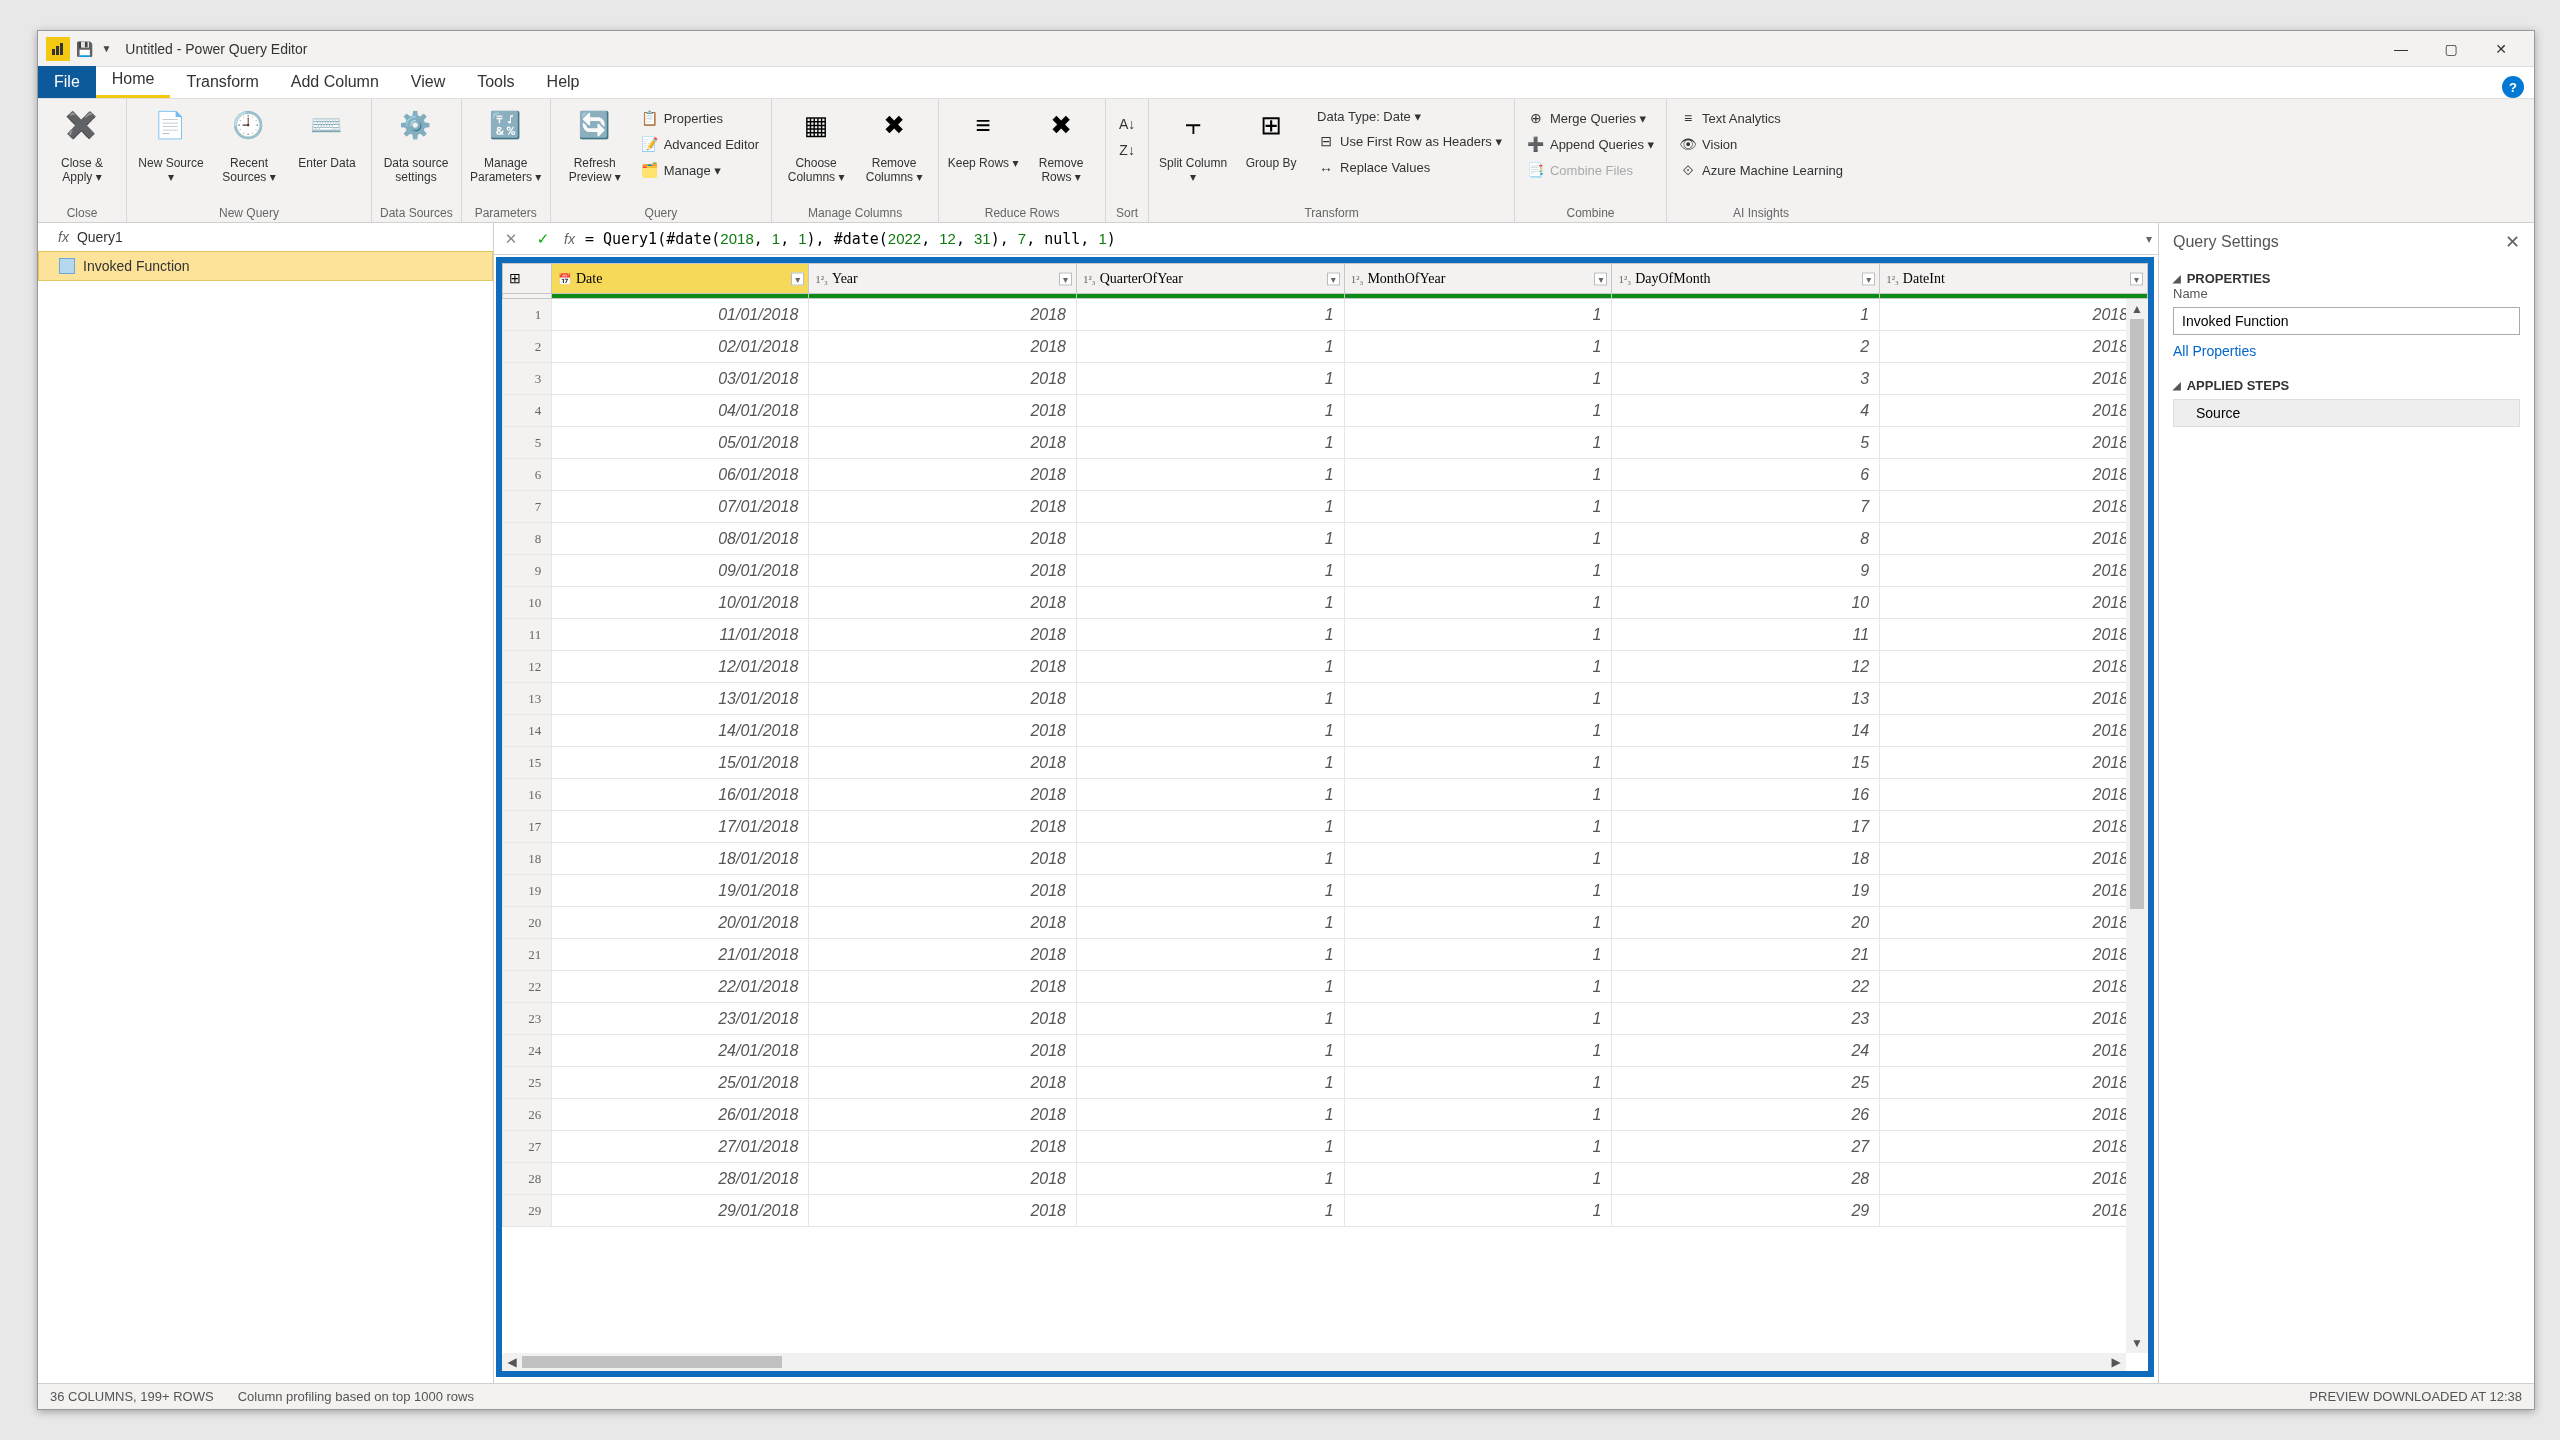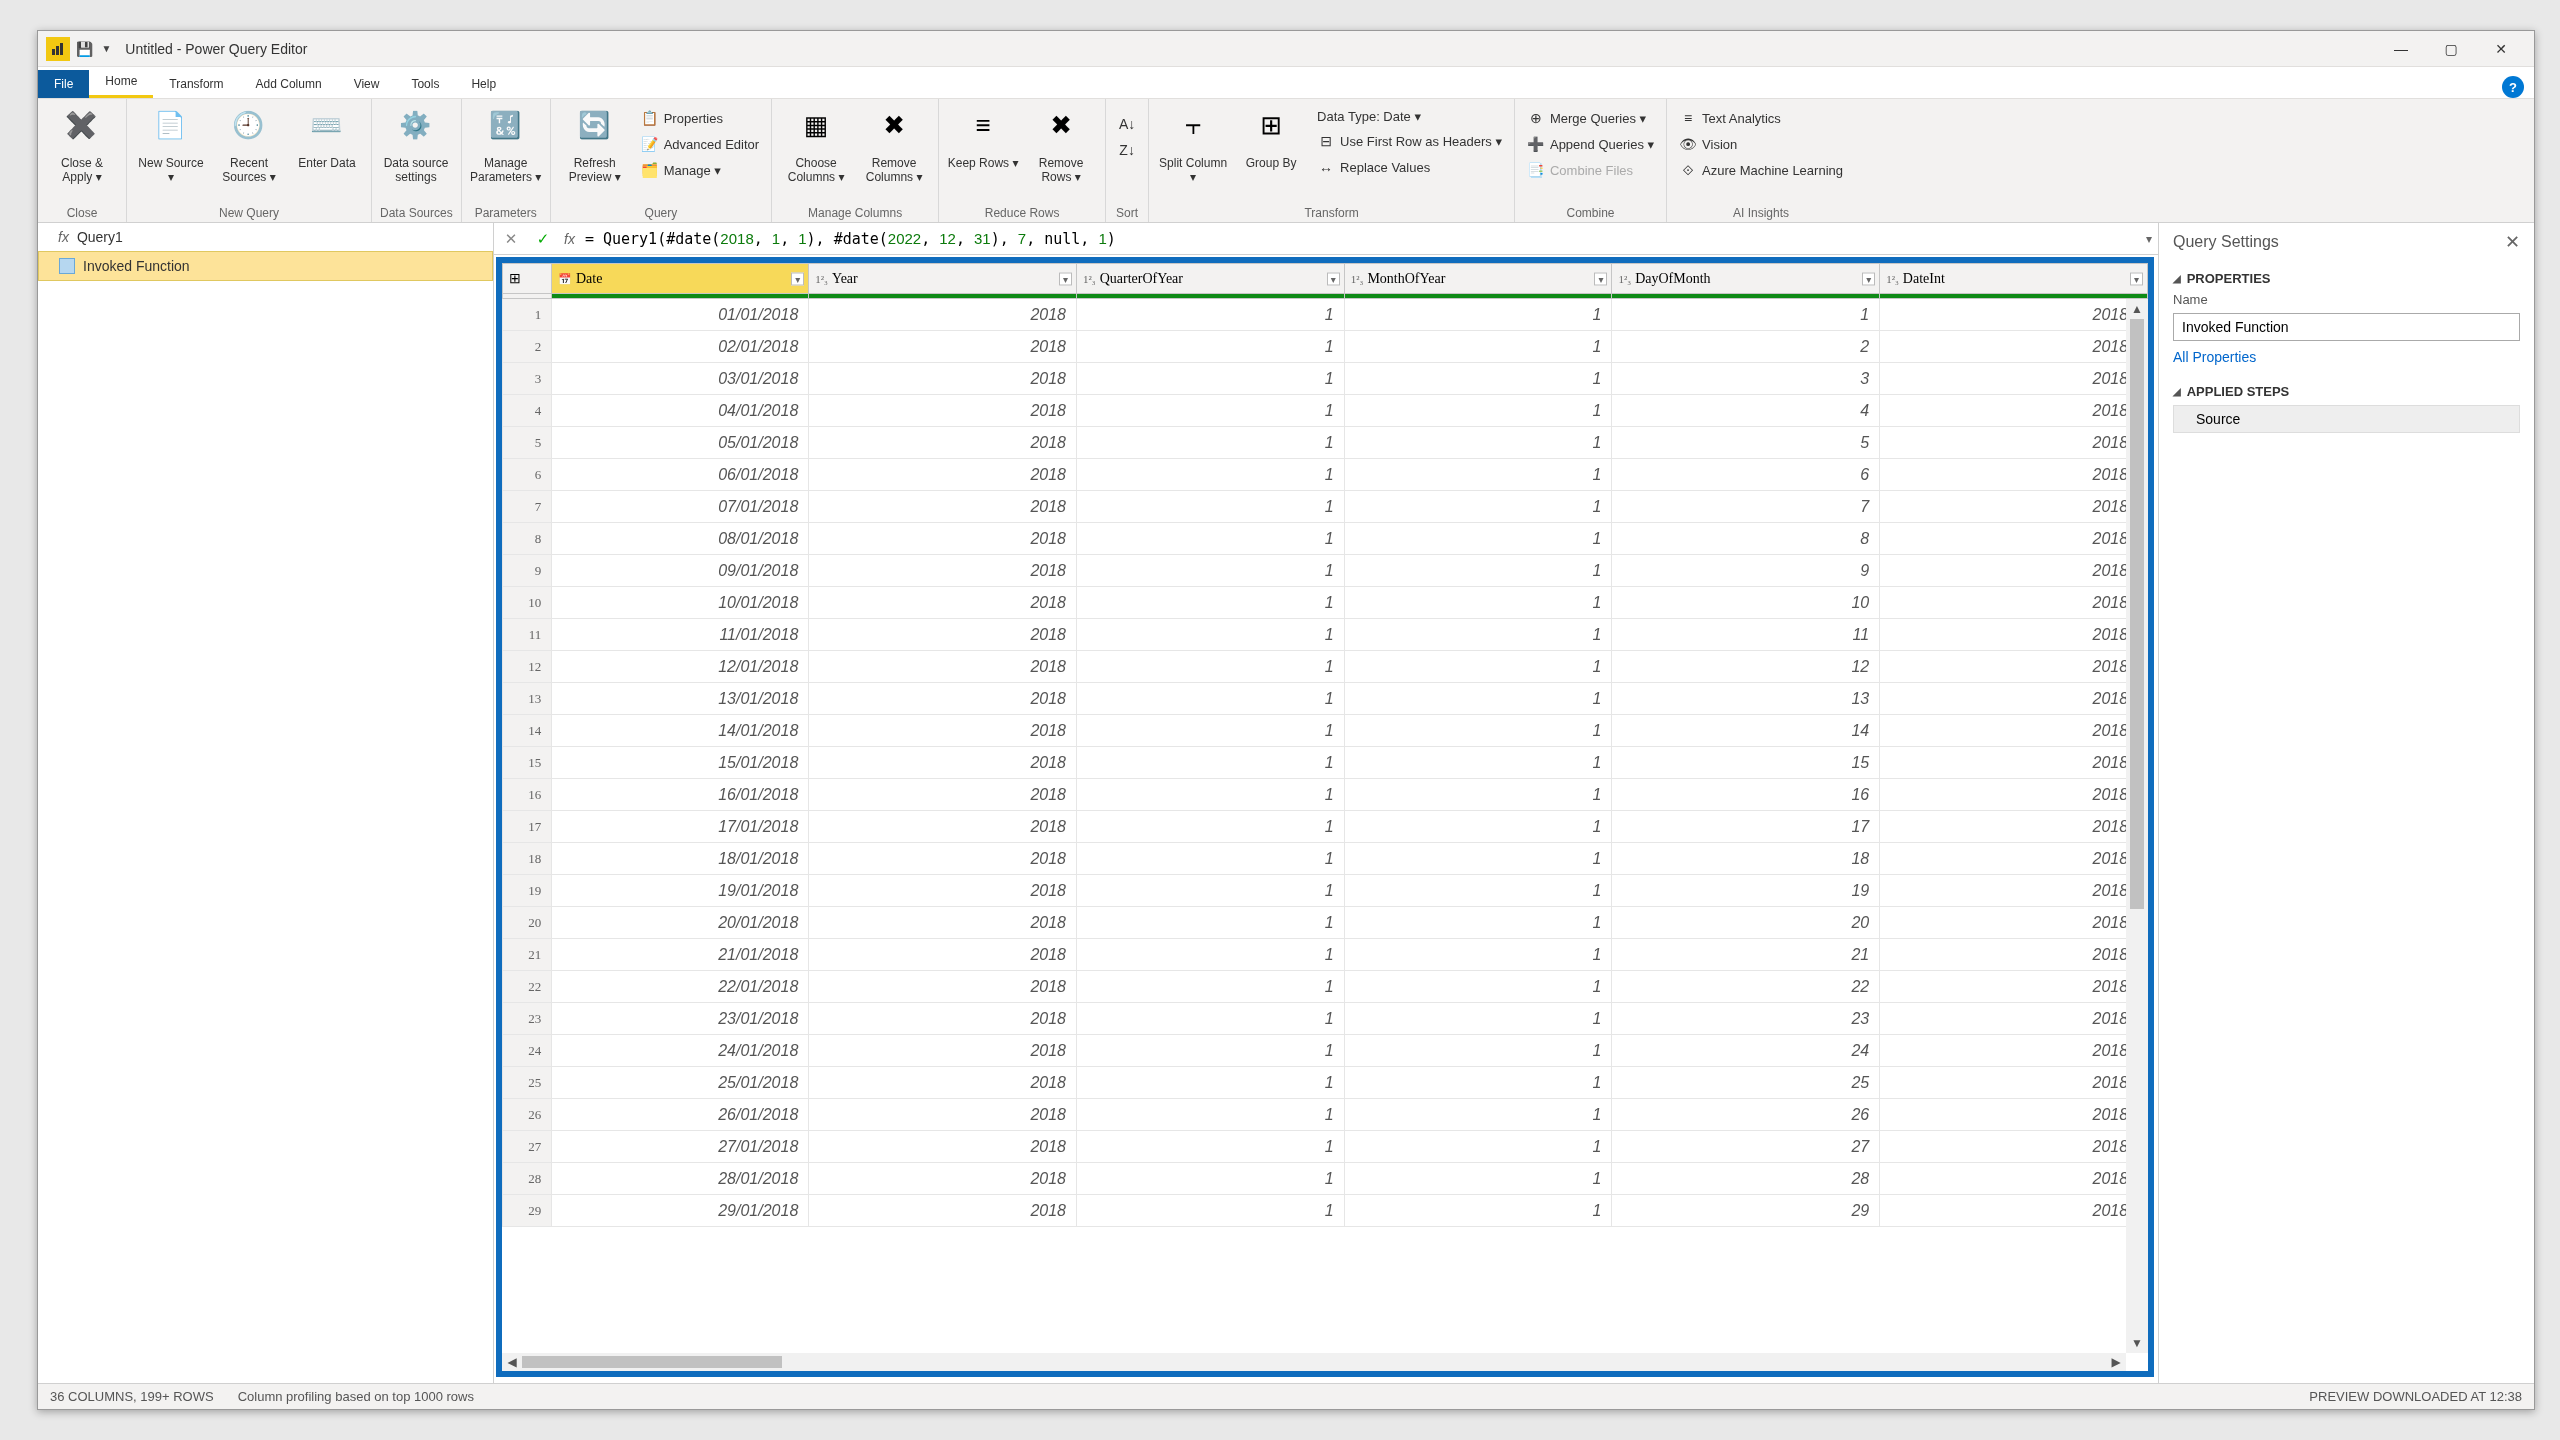--- a/index.html
+++ b/index.html
@@ -6,21 +6,21 @@
 body { background: #e8e8e8; width: 2560px; height: 1440px; overflow: hidden; position: relative; }
 .app-shell { position: absolute; left: 37px; top: 30px; width: 2498px; height: 1380px; background: #fff; border: 1px solid #999; box-shadow: 0 2px 8px rgba(0,0,0,.3); display: flex; flex-direction: column; }
 .titlebar { height: 36px; background: #f3f2f1; display: flex; align-items: center; padding: 0 8px; border-bottom: 1px solid #e1dfdd; }
 .titlebar .icon { width: 24px; height: 24px; background: #f2c811; margin-right: 6px; display:flex; align-items:center; justify-content:center; }
 .titlebar .qat { display:flex; gap:8px; align-items:center; margin-right:14px; }
 .titlebar .qat span { font-size:14px; color:#444; }
 .titlebar .title { font-size: 14px; color: #333; }
 .titlebar .wincontrols { margin-left: auto; display: flex; gap: 0; }
 .titlebar .wincontrols div { width: 50px; height: 36px; display:flex; align-items:center; justify-content:center; font-size:14px; color:#333; }
 .menubar { height: 32px; background: #fff; display:flex; align-items:flex-end; border-bottom: 1px solid #e1dfdd;}
-.menubar .tab { padding: 7px 16px; font-size: 12px; color:#333; cursor:pointer; }
+.menubar .tab { padding: 7px 16px; font-size: 16px; color:#333; cursor:pointer; }
 .menubar .tab.file { background:#0c5a9c; color:#fff; }
 .menubar .help-icon { margin-left:auto; margin-right:10px; width:22px; height:22px; border-radius:50%; background:#0078d4; color:#fff; font-size:13px; display:flex; align-items:center; justify-content:center; font-weight:bold; }
 .ribbon { height: 124px; background:#f3f2f1; display:flex; border-bottom:1px solid #d0d0d0; }
 .ribbon-group { border-right:1px solid #d8d8d8; display:flex; flex-direction:column; padding: 4px 8px 0 8px; }
 .ribbon-group .controls { flex:1; display:flex; align-items:flex-start; gap:6px; }
 .ribbon-group .glabel { font-size:12px; color:#666; text-align:center; padding-bottom:2px; }
 .rbtn-lg { display:flex; flex-direction:column; align-items:center; width:72px; padding-top:4px; cursor:pointer; }
 .rbtn-lg .ico { width:36px; height:36px; display:flex; align-items:center; justify-content:center; font-size:26px; }
 .rbtn-lg .lbl { font-size:12px; text-align:center; line-height:1.15; margin-top:14px; color:#333; }
 .rbtn-sm { display:flex; align-items:center; gap:5px; font-size:13px; color:#333; padding:2px 4px; cursor:pointer; white-space:nowrap; }
@@ -632,21 +632,21 @@
         </div>
       </div>
     </div>
 
     <div class="settings-pane">
       <div class="sp-title">
         <span>Query Settings</span>
         <span class="close">✕</span>
       </div>
       <div class="section-hdr">PROPERTIES</div>
-      <div style="font-size:13px;color:#555;margin-top:6px;">Name</div>
+      <div style="font-size:13px;color:#555;">Name</div>
       <input class="name-input" value="Invoked Function" style="">
       <span class="link">All Properties</span>
       <div class="section-hdr">APPLIED STEPS</div>
       <div class="step">Source</div>
     </div>
 
   </div>
 
   <div class="statusbar">
     <span>36 COLUMNS, 199+ ROWS</span>

